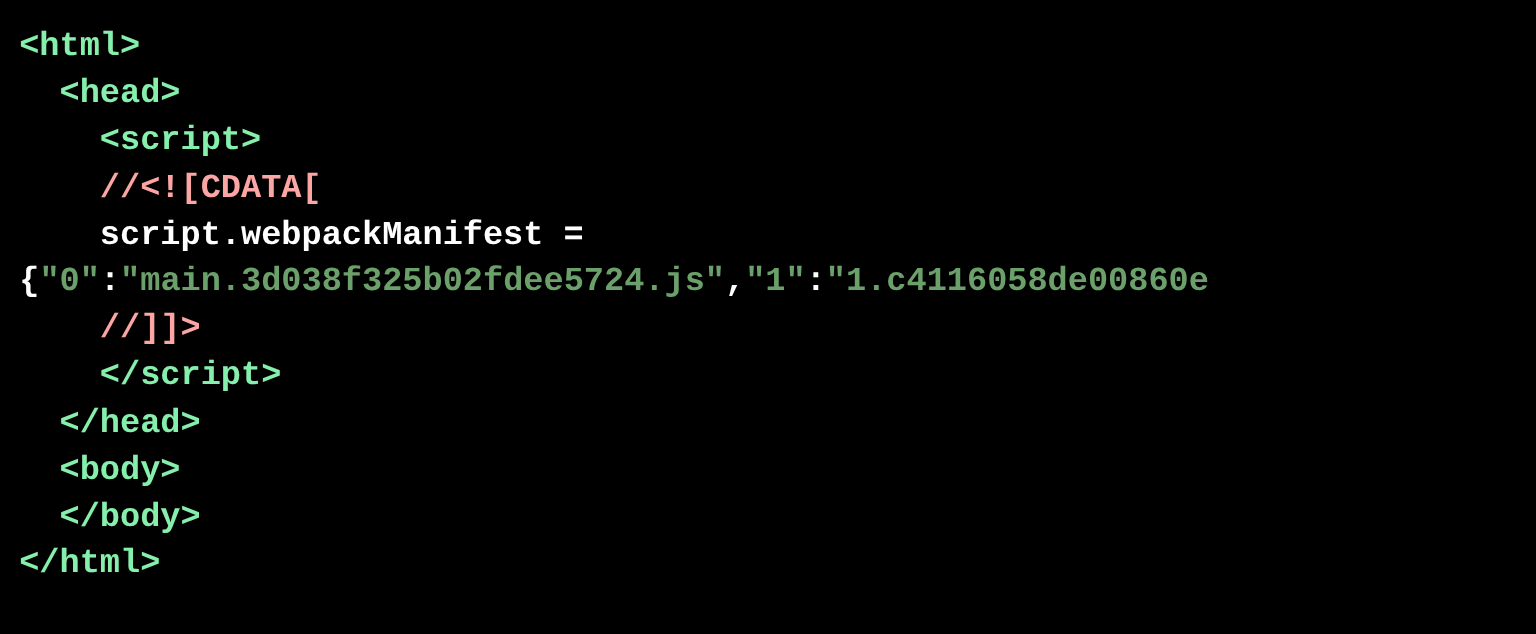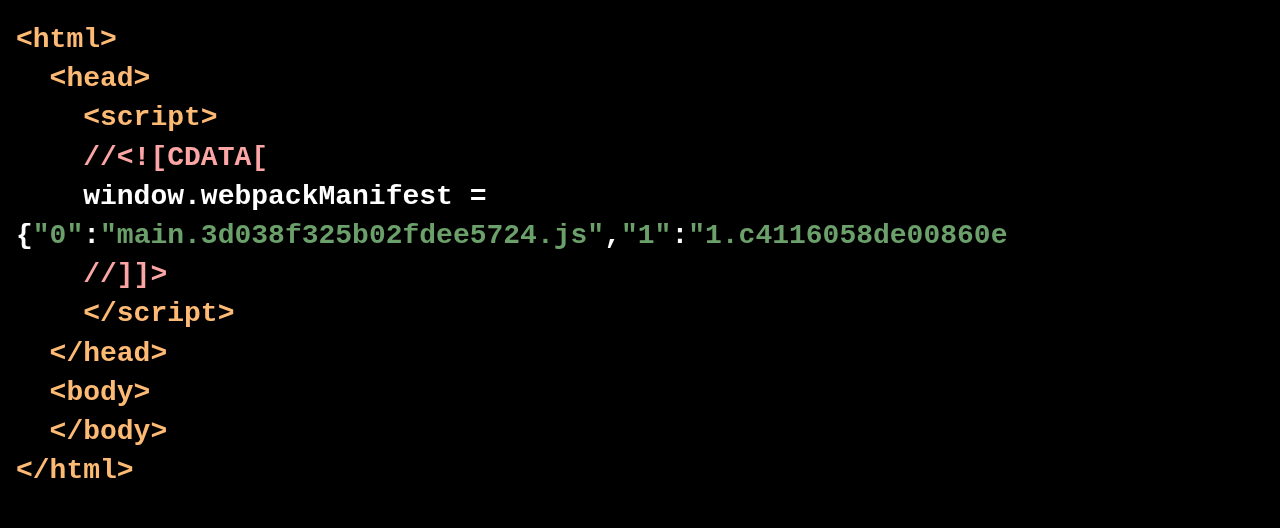--- a/index.html
+++ b/index.html
@@ -16,21 +16,21 @@
       font-size: 28px;
       font-weight: bold;
       line-height: 1.4;
       padding: 20px 16px;
     }
     .code-block {
       white-space: pre;
       color: #ffffff;
     }
     .tag {
-      color: #fdba74;
+      color: #86efac;
     }
     .str {
       color: #6ba06b;
     }
     .punct {
       color: #ffffff;
     }
     .comment {
       color: #fca5a5;
     }
@@ -38,20 +38,20 @@
       color: #ffffff;
     }
   </style>
 </head>
 <body>
 
 <div class="code-block"><span class="tag">&lt;html&gt;</span>
 <span class="tag">  &lt;head&gt;</span>
 <span class="tag">    &lt;script&gt;</span>
 <span class="comment">    //&lt;![CDATA[</span>
-<span class="ident">    window.webpackManifest =</span>
+<span class="ident">    script.webpackManifest =</span>
 <span class="punct">{</span><span class="str">"0"</span><span class="punct">:</span><span class="str">"main.3d038f325b02fdee5724.js"</span><span class="punct">,</span><span class="str">"1"</span><span class="punct">:</span><span class="str">"1.c4116058de00860e</span>
 <span class="comment">    //]]&gt;</span>
 <span class="tag">    &lt;/script&gt;</span>
 <span class="tag">  &lt;/head&gt;</span>
 <span class="tag">  &lt;body&gt;</span>
 <span class="tag">  &lt;/body&gt;</span>
 <span class="tag">&lt;/html&gt;</span></div>
 
 </body></html>

